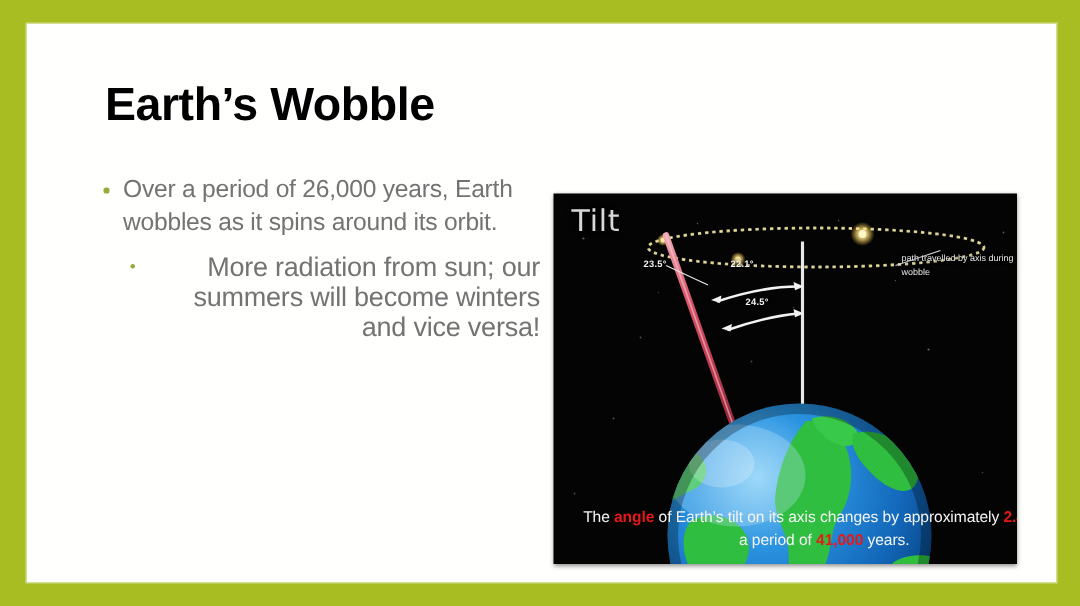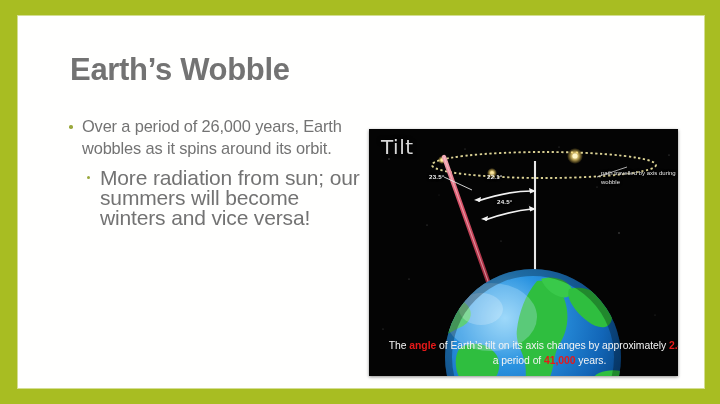--- a/index.html
+++ b/index.html
@@ -32,21 +32,21 @@
     box-shadow: 0 0 0 1px rgba(255,255,255,0.5);
   }
 
   
   #title {
     position: absolute;
     left: 52px;
     top: 36px;
     font-size: 31px;
     font-weight: bold;
-    color: #737373;
+    color: #000000;
     letter-spacing: -0.3px;
     white-space: nowrap;
     text-align: right;
   }
 
   
   #bullets {
     position: absolute;
     left: 50px;
     top: 100px;
@@ -65,23 +65,24 @@
     position: absolute;
     left: 1px;
     top: 9px;
     width: 3.5px;
     height: 3.5px;
     border-radius: 50%;
     background: #9aa83c;
   }
   .bullet.sub {
     padding-left: 32px;
-    font-size: 21px;
+    font-size: 18px;
     line-height: 20px;
     margin-bottom: 0;
+    text-align: right;
   }
   .bullet.sub .dot {
     left: 19px;
     top: 8px;
     width: 3px;
     height: 3px;
   }
 
   
   #figure {

